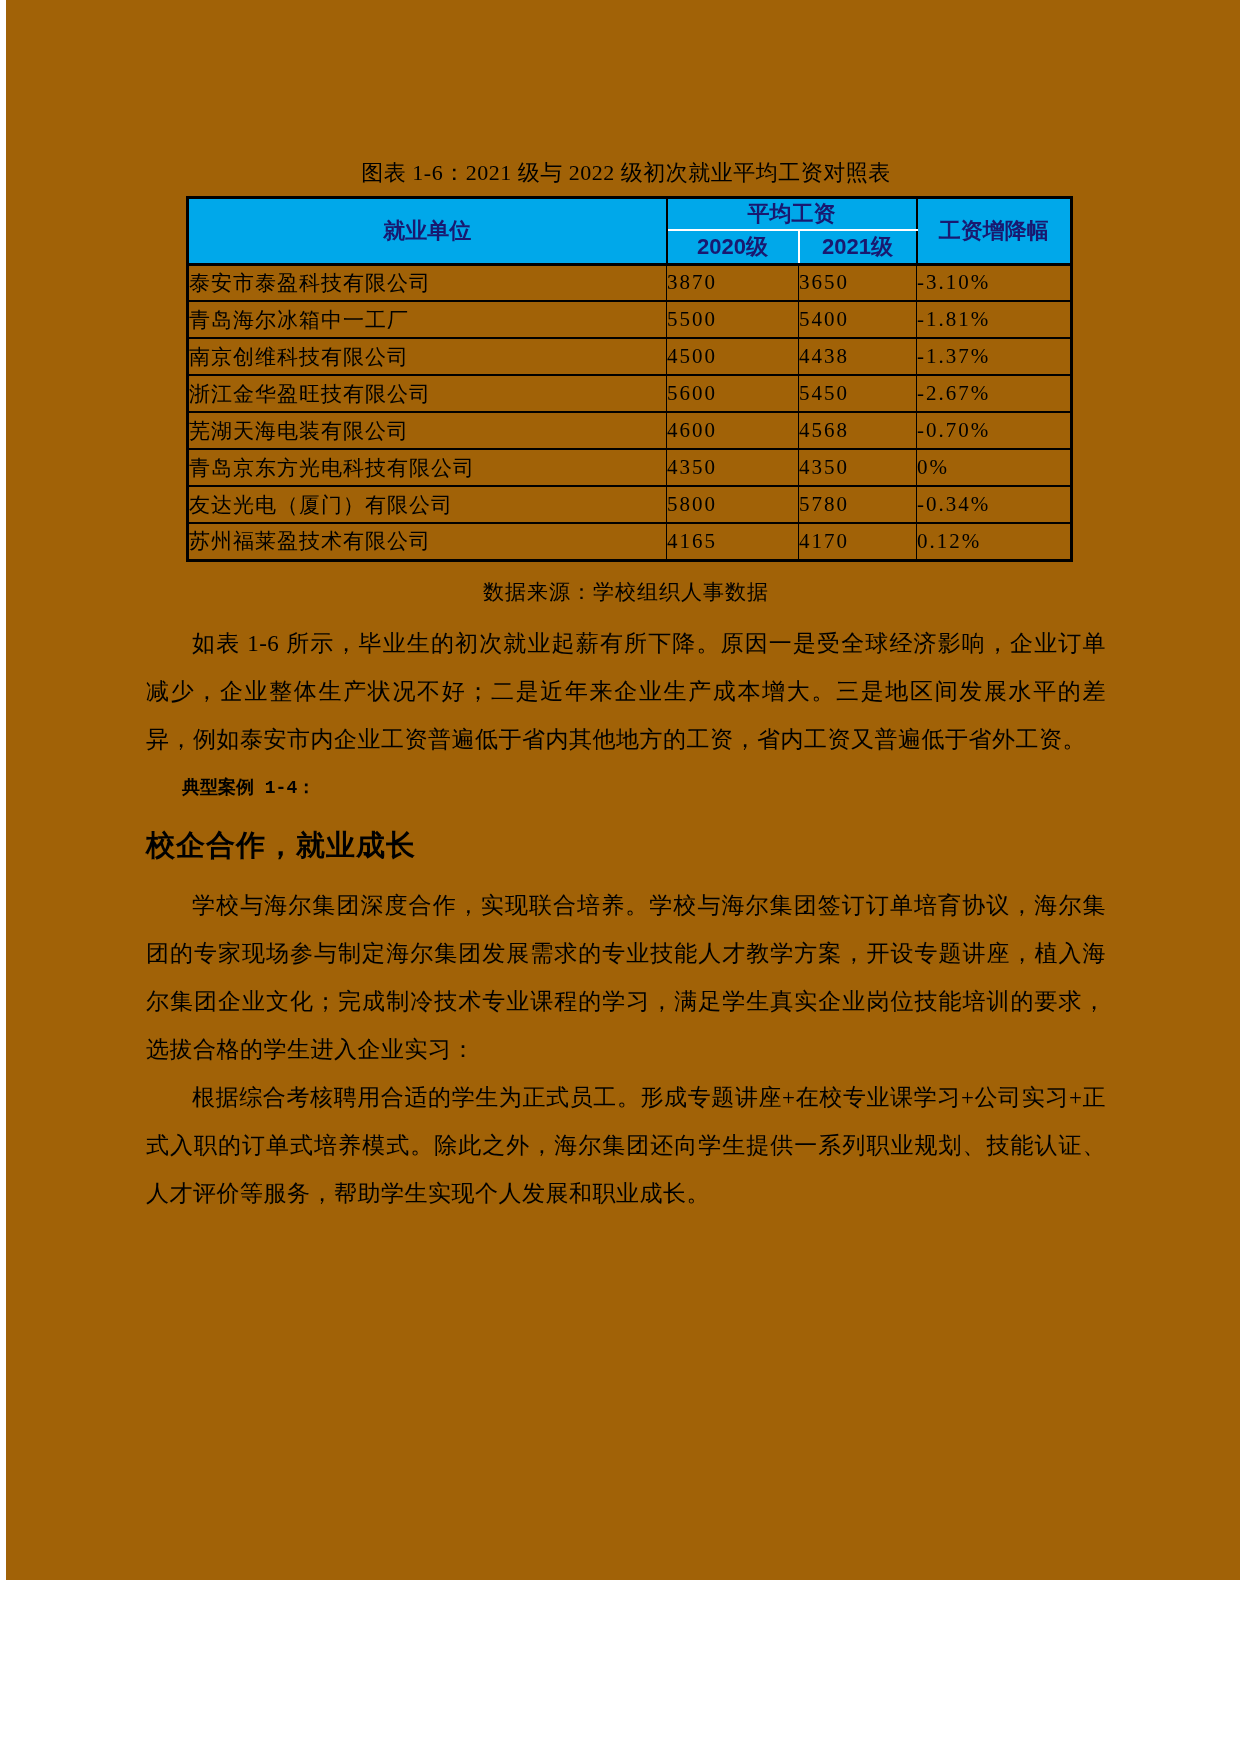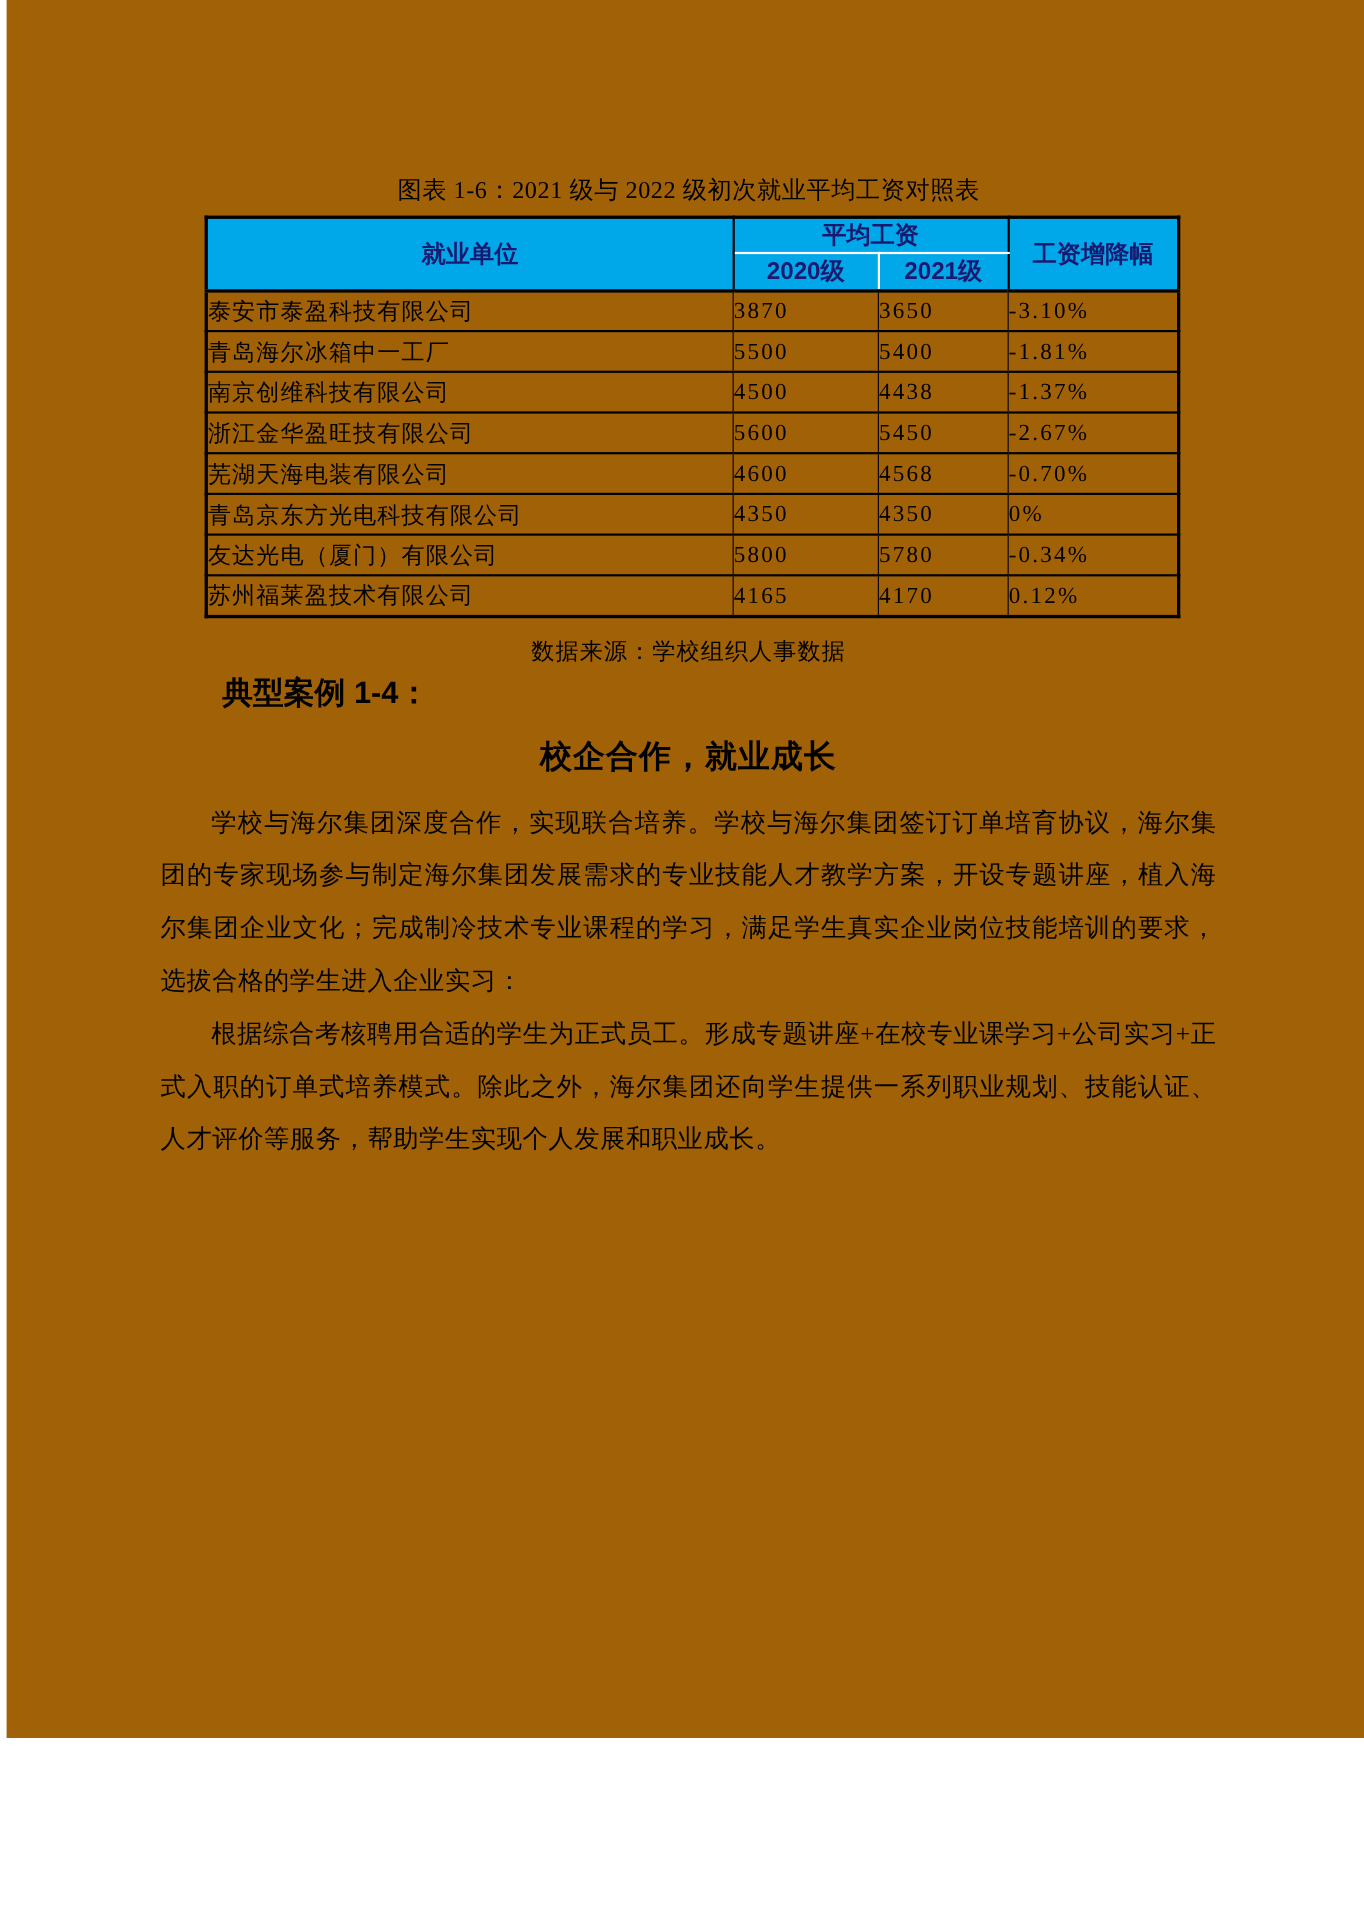--- a/index.html
+++ b/index.html
@@ -76,31 +76,30 @@
   }
   .para {
     font-size: 23px;
     line-height: 48px;
     text-align: justify;
     text-indent: 2em;
     letter-spacing: 0.5px;
   }
   .para-analysis { margin-top: 14px; }
   .case-label {
-    font-family: Liberation Sans, sans-serif;
+    font-family: Liberation Mono, monospace;
     font-weight: bold;
-    font-size: 28px;
+    font-size: 18px;
     line-height: 48px;
     text-indent: 2em;
   }
   .case-title {
     font-family: "Liberation Sans", "DejaVu Sans", sans-serif;
     font-weight: bold;
     font-size: 29px;
-    text-align: center;
     margin: 14px 0 16px 0;
     letter-spacing: 1px;
   }
   .page-footer {
     position: absolute;
     left: 0;
     top: 1618px;
     width: 1240px;
     text-align: center;
     font-size: 21px;
@@ -180,20 +179,21 @@
           <td>苏州福莱盈技术有限公司</td>
           <td class="num">4165</td>
           <td class="num">4170</td>
           <td class="num">0.12%</td>
         </tr>
       </tbody>
     </table>
 
     <div class="source-note">数据来源：学校组织人事数据</div>
 
+    <p class="para para-analysis">如表 1-6 所示，毕业生的初次就业起薪有所下降。原因一是受全球经济影响，企业订单减少，企业整体生产状况不好；二是近年来企业生产成本增大。三是地区间发展水平的差异，例如泰安市内企业工资普遍低于省内其他地方的工资，省内工资又普遍低于省外工资。</p>
 
     <div class="case-label">典型案例 1-4：</div>
 
     <div class="case-title">校企合作，就业成长</div>
 
     <p class="para">学校与海尔集团深度合作，实现联合培养。学校与海尔集团签订订单培育协议，海尔集团的专家现场参与制定海尔集团发展需求的专业技能人才教学方案，开设专题讲座，植入海尔集团企业文化；完成制冷技术专业课程的学习，满足学生真实企业岗位技能培训的要求，选拔合格的学生进入企业实习：</p>
 
     <p class="para">根据综合考核聘用合适的学生为正式员工。形成专题讲座+在校专业课学习+公司实习+正式入职的订单式培养模式。除此之外，海尔集团还向学生提供一系列职业规划、技能认证、人才评价等服务，帮助学生实现个人发展和职业成长。</p>
 
   </div>

